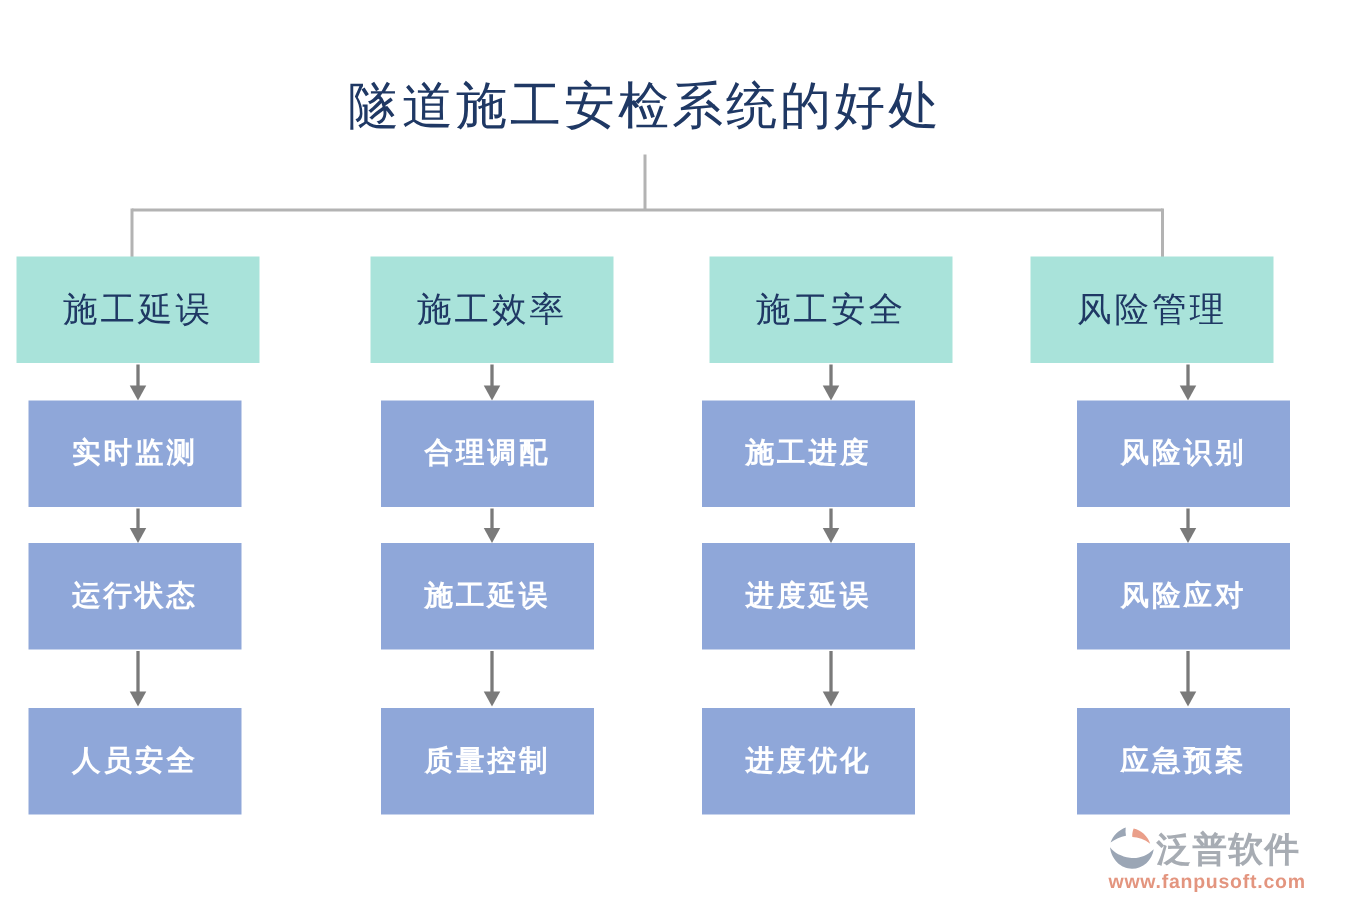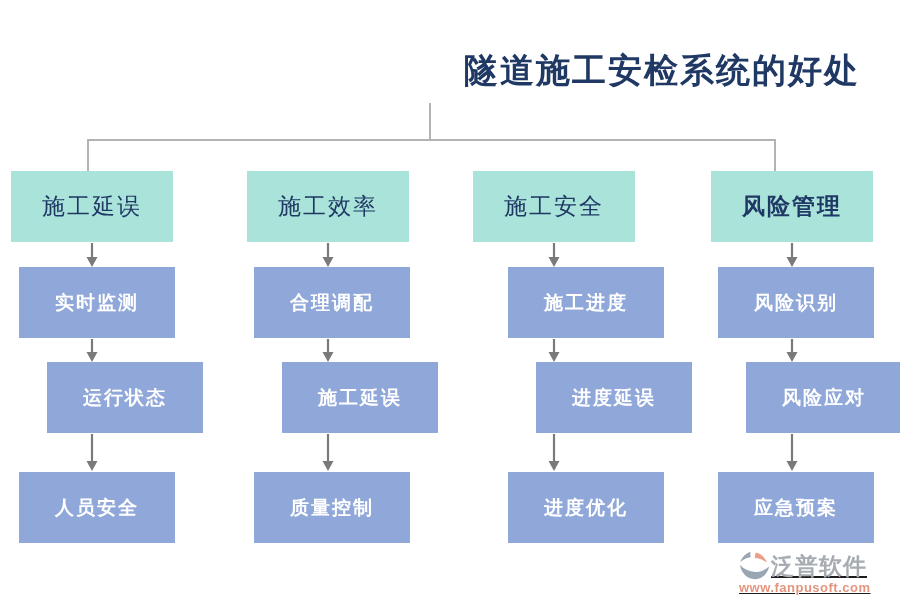--- a/index.html
+++ b/index.html
@@ -13,23 +13,23 @@
     width: 900px;
     height: 600px;
     background: #ffffff;
     overflow: hidden;
   }
   .title {
     position: absolute;
     top: 48px;
     left: 0;
     width: 860px;
-    text-align: right;
+    text-align: center;
     font-family: "Liberation Serif", "DejaVu Serif", serif;
-    font-weight: 700;
+    font-weight: 400;
     font-size: 34px;
     letter-spacing: 2px;
     color: #1F3864;
   }
   svg.connectors {
     position: absolute;
     top: 0;
     left: 0;
     width: 900px;
     height: 600px;
@@ -43,47 +43,46 @@
     background: #A9E3DA;
     color: #1F3864;
     font-family: "Liberation Serif", "DejaVu Serif", serif;
     font-size: 23px;
     letter-spacing: 2px;
     line-height: 71px;
     text-align: center;
   }
   .box {
     position: absolute;
-    width: 156px;
+    width: 142px;
     height: 71px;
     background: #8FA7D9;
     color: #ffffff;
     font-weight: 700;
     font-size: 19px;
     letter-spacing: 2px;
     line-height: 71px;
     text-align: center;
   }
   
   .c1.hdr { left: 11px; }  .c1.box { left: 19px; }
   .c2.hdr { left: 247px; } .c2.box { left: 254px; }
-  .c3.hdr { left: 473px; } .c3.box { left: 508px; }
-  .c4.hdr { left: 711px; font-weight: bold; } .c4.box { left: 718px; }
+  .c3.hdr { left: 473px; } .c3.box { left: 468px; }
+  .c4.hdr { left: 687px; } .c4.box { left: 718px; }
   
   .r1 { top: 267px; }
-  .r2 { top: 362px; margin-left: 28px; }
+  .r2 { top: 362px; }
   .r3 { top: 472px; }
   
   .logo {
     position: absolute;
     right: 6px;
     bottom: 5px;
     width: 156px;
     opacity: 0.88;
-    text-decoration: underline;
   }
   .logo-row {
     display: flex;
     align-items: center;
   }
   .logo-mark {
     width: 33px;
     height: 33px;
     flex: 0 0 33px;
   }

